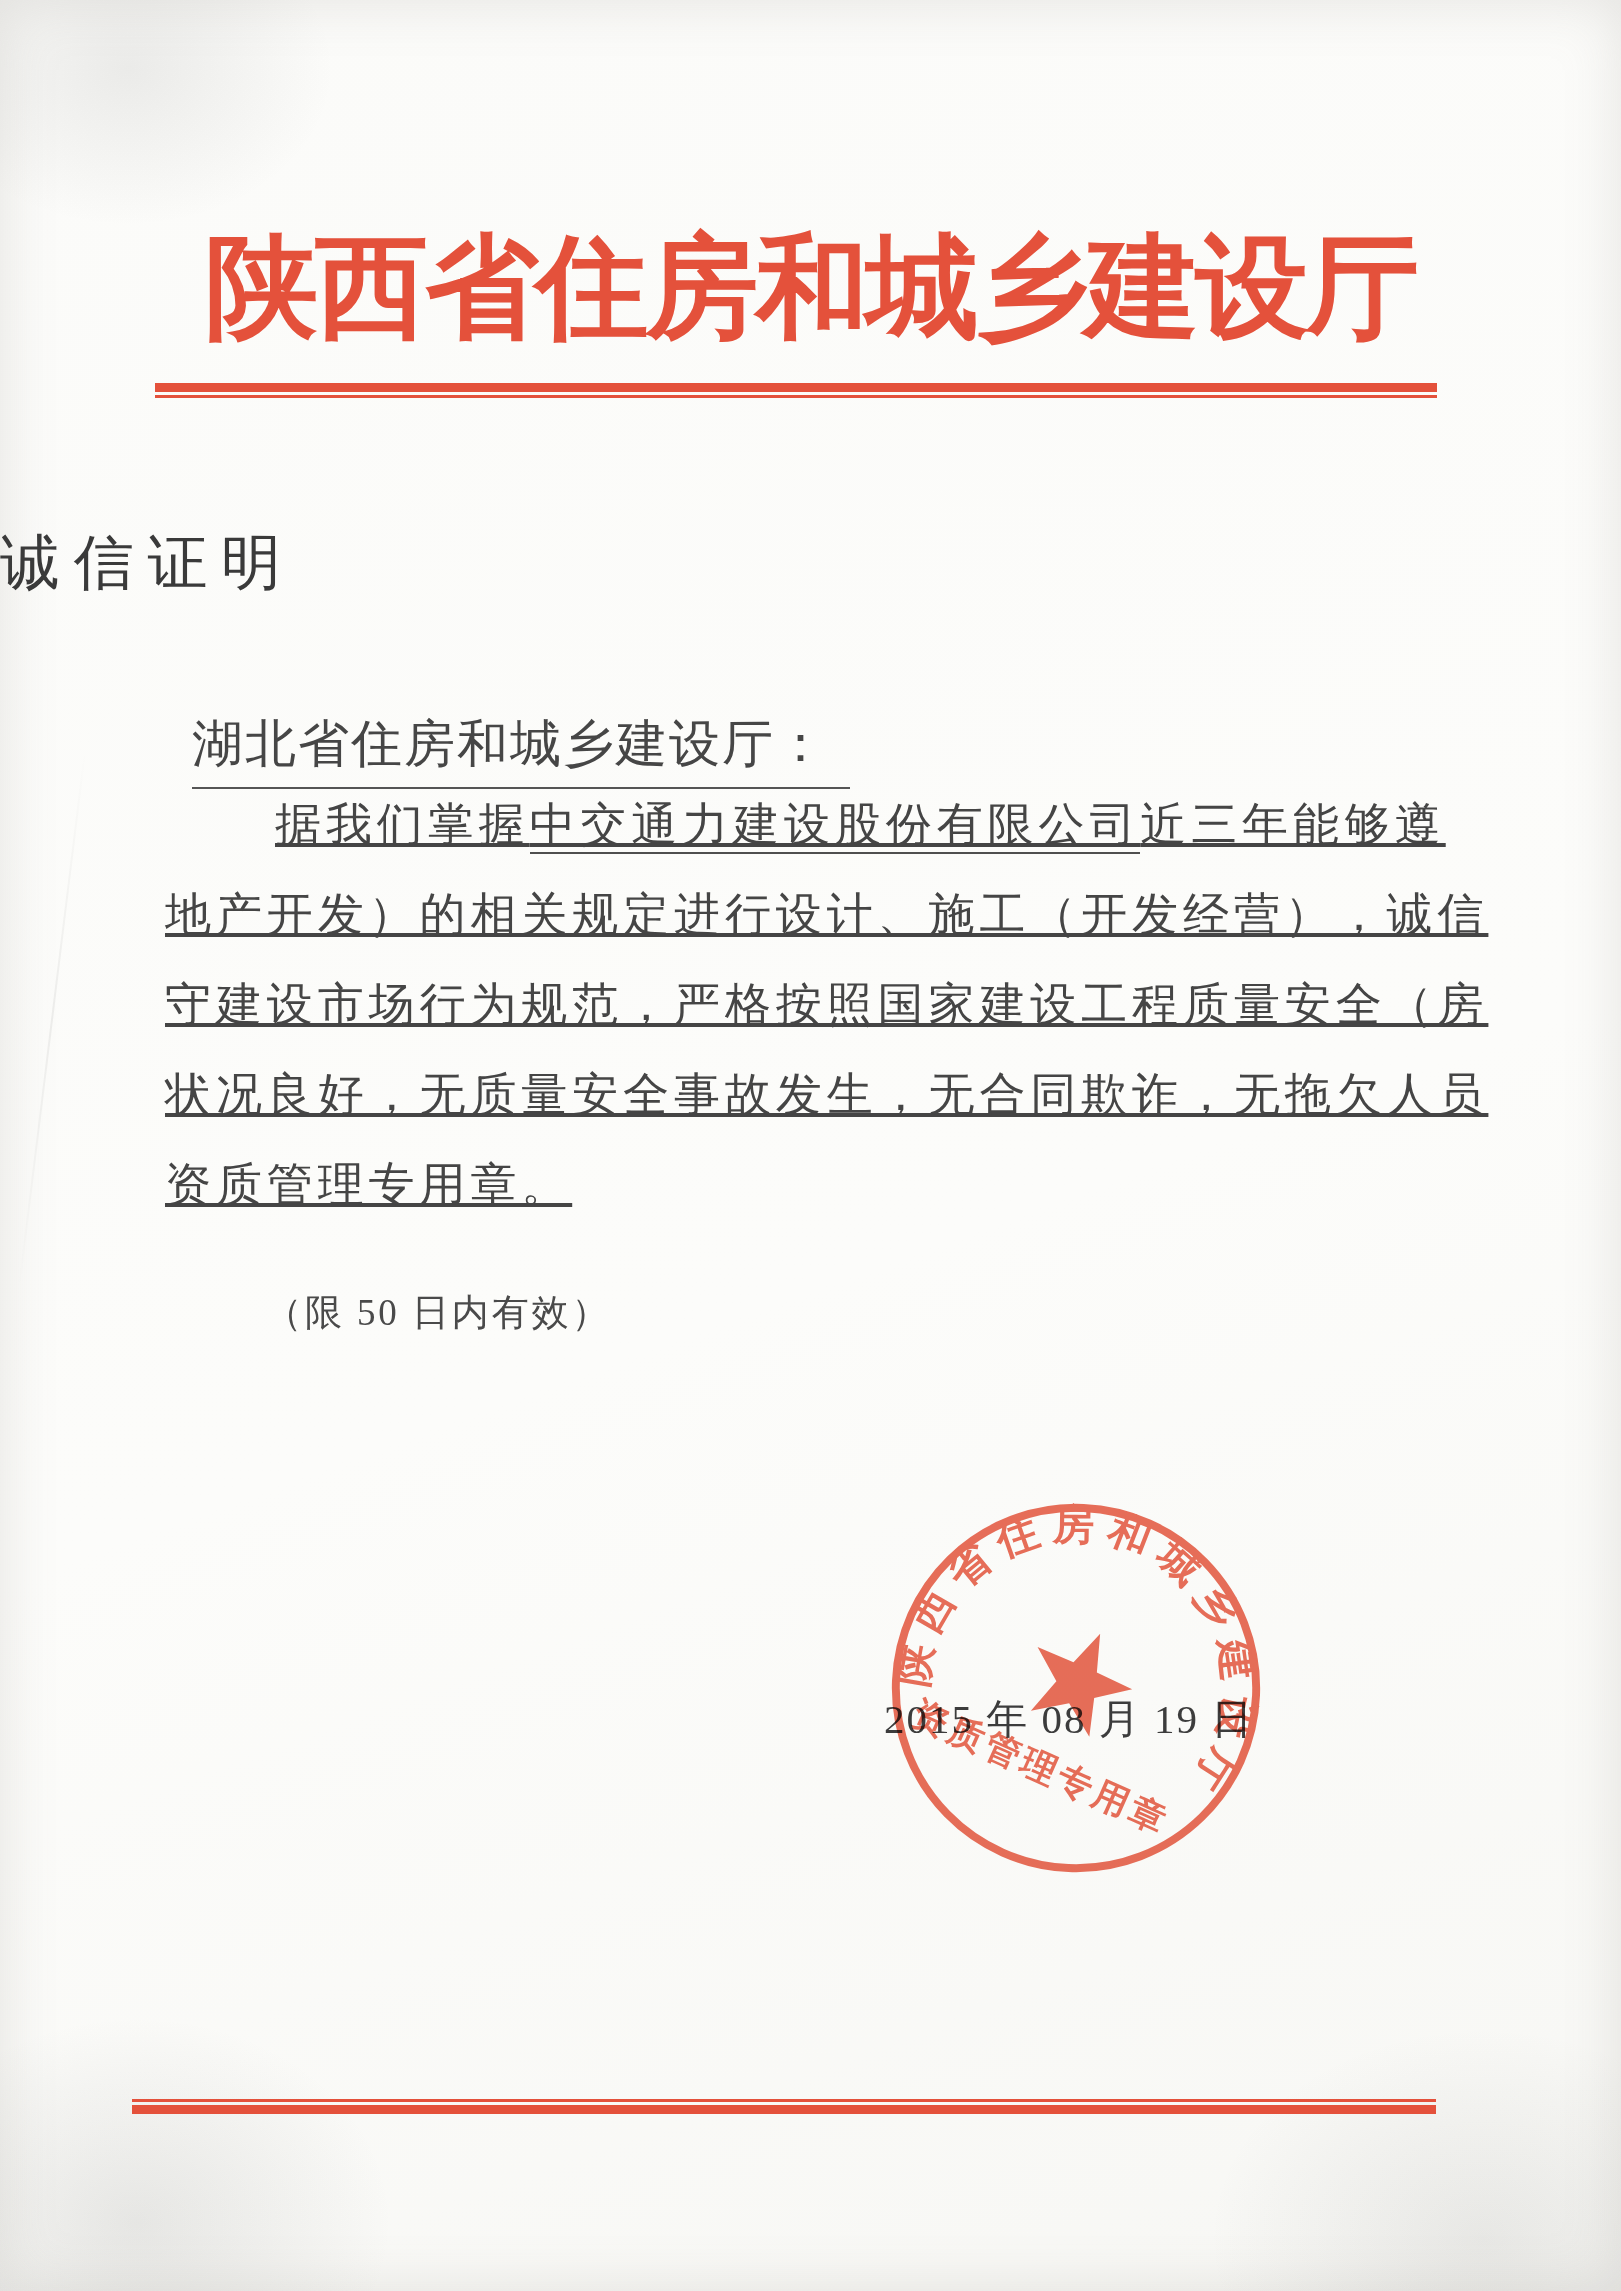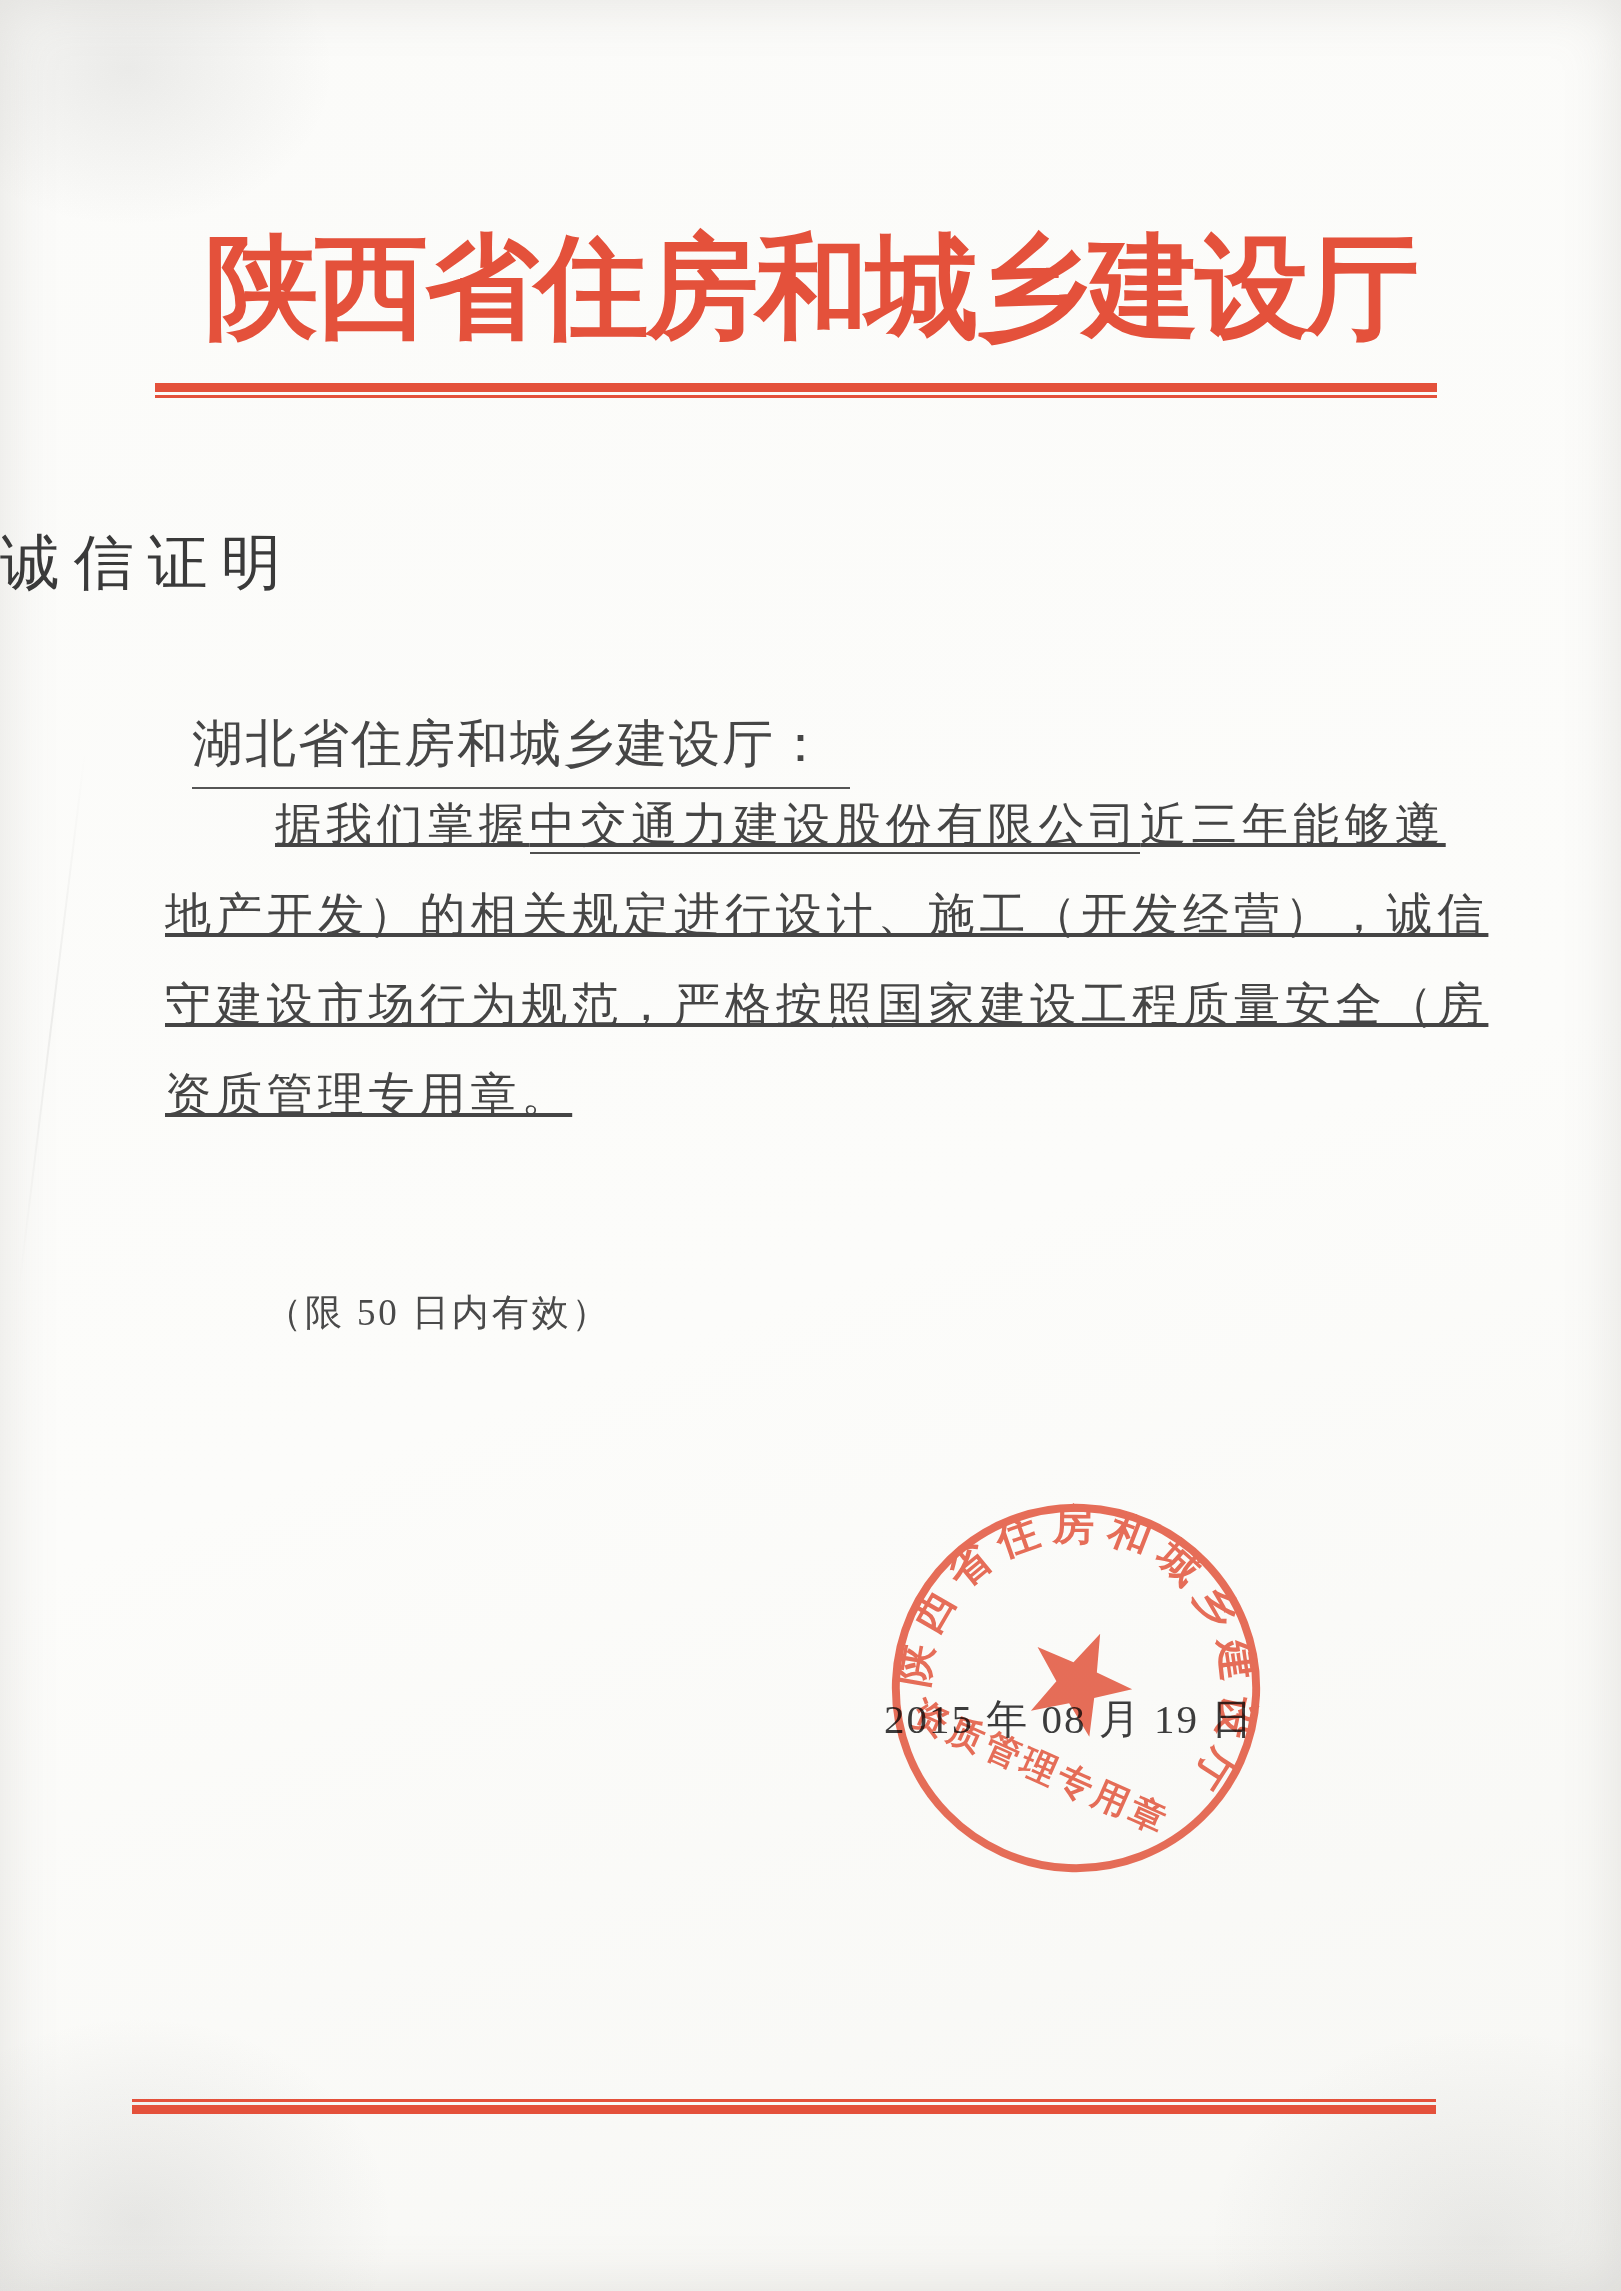--- a/index.html
+++ b/index.html
@@ -129,20 +129,23 @@
     <div class="para-line indent">
       <span>据我们掌握</span><span class="u-company">中交通力建设股份有限公司</span><span>近三年能够遵</span>
     </div>
     <div class="para-line">
       <span>地产开发）的相关规定进行设计、施工（开发经营），诚信</span>
     </div>
     <div class="para-line">
       <span>守建设市场行为规范，严格按照国家建设工程质量安全（房</span>
     </div>
     <div class="para-line">
+      <span>状况良好，无质量安全事故发生，无合同欺诈，无拖欠人员</span>
+    </div>
+    <div class="para-line">
       <span>资质管理专用章。</span>
     </div>
   </div>
 
   <div class="validity">（限 50 日内有效）</div>
 
   <div class="date-line">2015 年 08 月 19 日</div>
 
   <svg class="seal" viewBox="0 0 400 400">
     <g transform="rotate(24 200 200)" fill="#e75b43" stroke="none">

